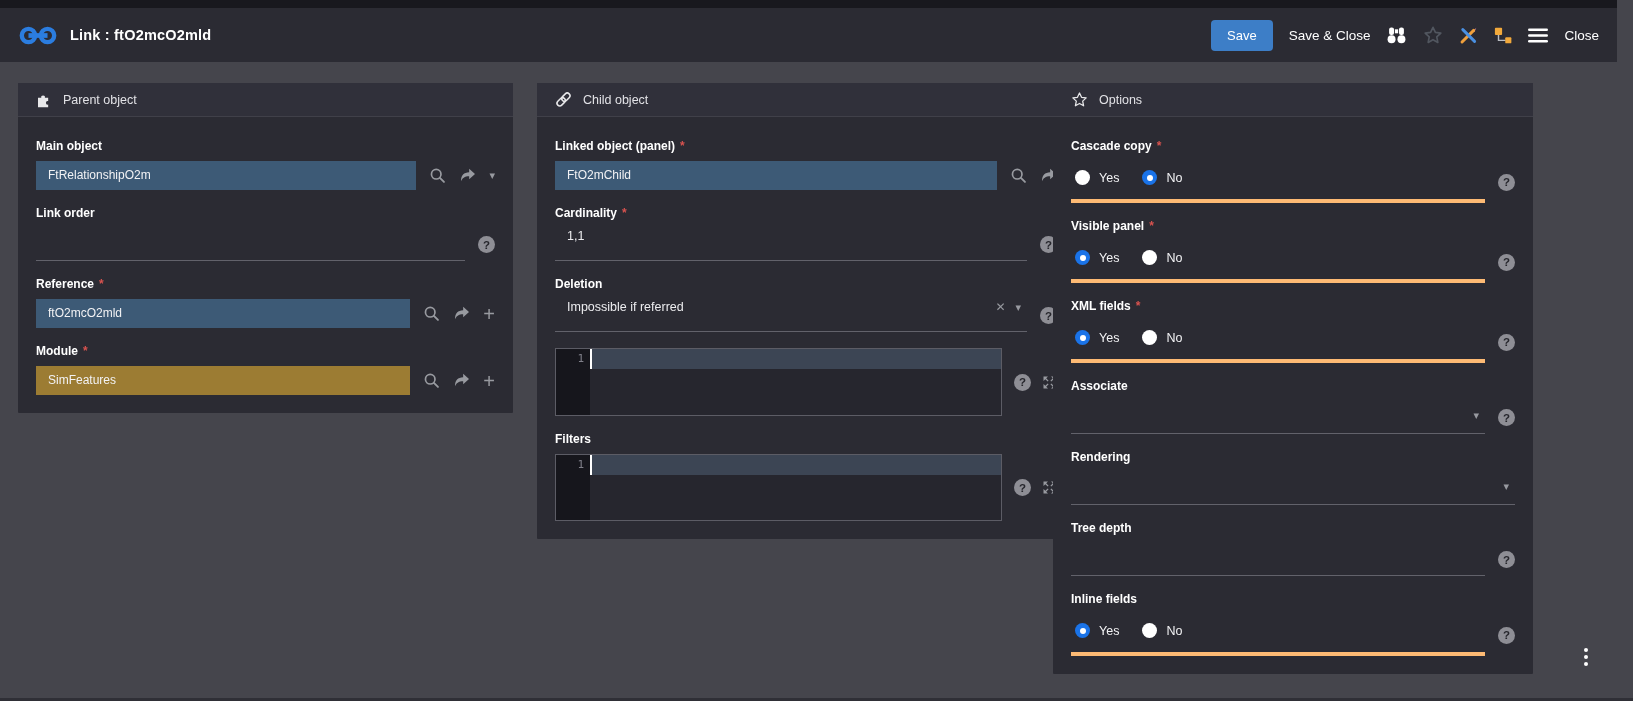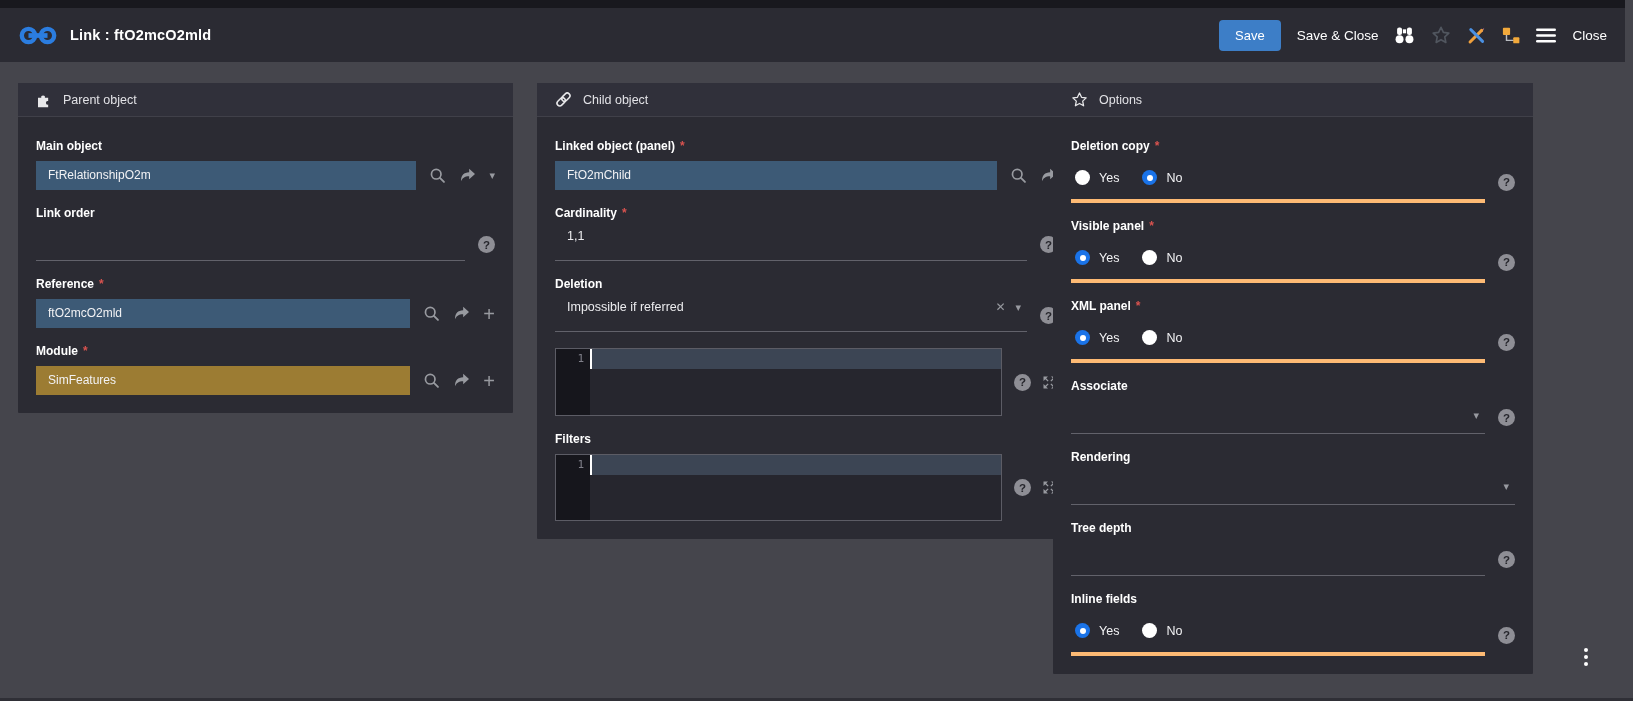--- a/index.html
+++ b/index.html
@@ -1,20 +1,20 @@
 <!DOCTYPE html>
 <html><head>
 <meta charset="utf-8">
 <style>
   * { margin:0; padding:0; box-sizing:border-box; }
   html,body { width:1633px; height:701px; overflow:hidden; }
   body { background:#45454c; font-family:"Liberation Sans", sans-serif; position:relative; }
 
   
-  .topbar { position:absolute; left:0; top:0; right:8px; height:62px; background:#2b2b33;
+  .topbar { position:absolute; left:0; top:0; right:16px; height:62px; background:#2b2b33;
             border-top:8px solid #18181e; display:flex; align-items:center; padding:0 18px; }
   .topbar-left { display:flex; align-items:center; gap:12px; }
   .topbar-title { color:#ffffff; font-size:14.5px; font-weight:bold; letter-spacing:.2px; }
   .topbar-right { margin-left:auto; display:flex; align-items:center; gap:16px; }
   .btn-save { background:#3d7ec7; color:#fff; font-size:13px; border:none; border-radius:4px;
               padding:8px 16px; cursor:pointer; }
   .topbar-textbtn { color:#fff; font-size:13.5px; cursor:pointer; }
   .tb-icon { display:flex; align-items:center; cursor:pointer; }
 
   
@@ -347,21 +347,21 @@
     <span style="display:flex">
       <svg width="17" height="17" viewBox="0 0 24 24" fill="none" stroke="#e8e8ea" stroke-width="1.8" stroke-linejoin="round">
         <path d="M12 2.8 L14.9 8.9 L21.4 9.7 L16.5 14.3 L17.8 20.9 L12 17.6 L6.2 20.9 L7.5 14.3 L2.6 9.7 L9.1 8.9 Z"></path>
       </svg>
     </span>
     <span class="panel-header-title">Options</span>
   </div>
   <div class="panel-body">
 
     <div class="field">
-      <div class="field-label"><span>Deletion copy</span><span class="req">*</span></div>
+      <div class="field-label"><span>Cascade copy</span><span class="req">*</span></div>
       <div class="row">
         <div class="radio-row radio-flex" style="flex:1">
           <span class="radio"></span>
           <span class="radio-label">Yes</span>
           <span class="radio sel"></span>
           <span class="radio-label">No</span>
         </div>
         <div class="helpcol">
             <span class="help">?</span>
           </div>
@@ -377,21 +377,21 @@
           <span class="radio"></span>
           <span class="radio-label">No</span>
         </div>
         <div class="helpcol">
             <span class="help">?</span>
           </div>
       </div>
     </div>
 
     <div class="field">
-      <div class="field-label"><span>XML panel</span><span class="req">*</span></div>
+      <div class="field-label"><span>XML fields</span><span class="req">*</span></div>
       <div class="row">
         <div class="radio-row radio-flex" style="flex:1">
           <span class="radio sel"></span>
           <span class="radio-label">Yes</span>
           <span class="radio"></span>
           <span class="radio-label">No</span>
         </div>
         <div class="helpcol">
             <span class="help">?</span>
           </div>

